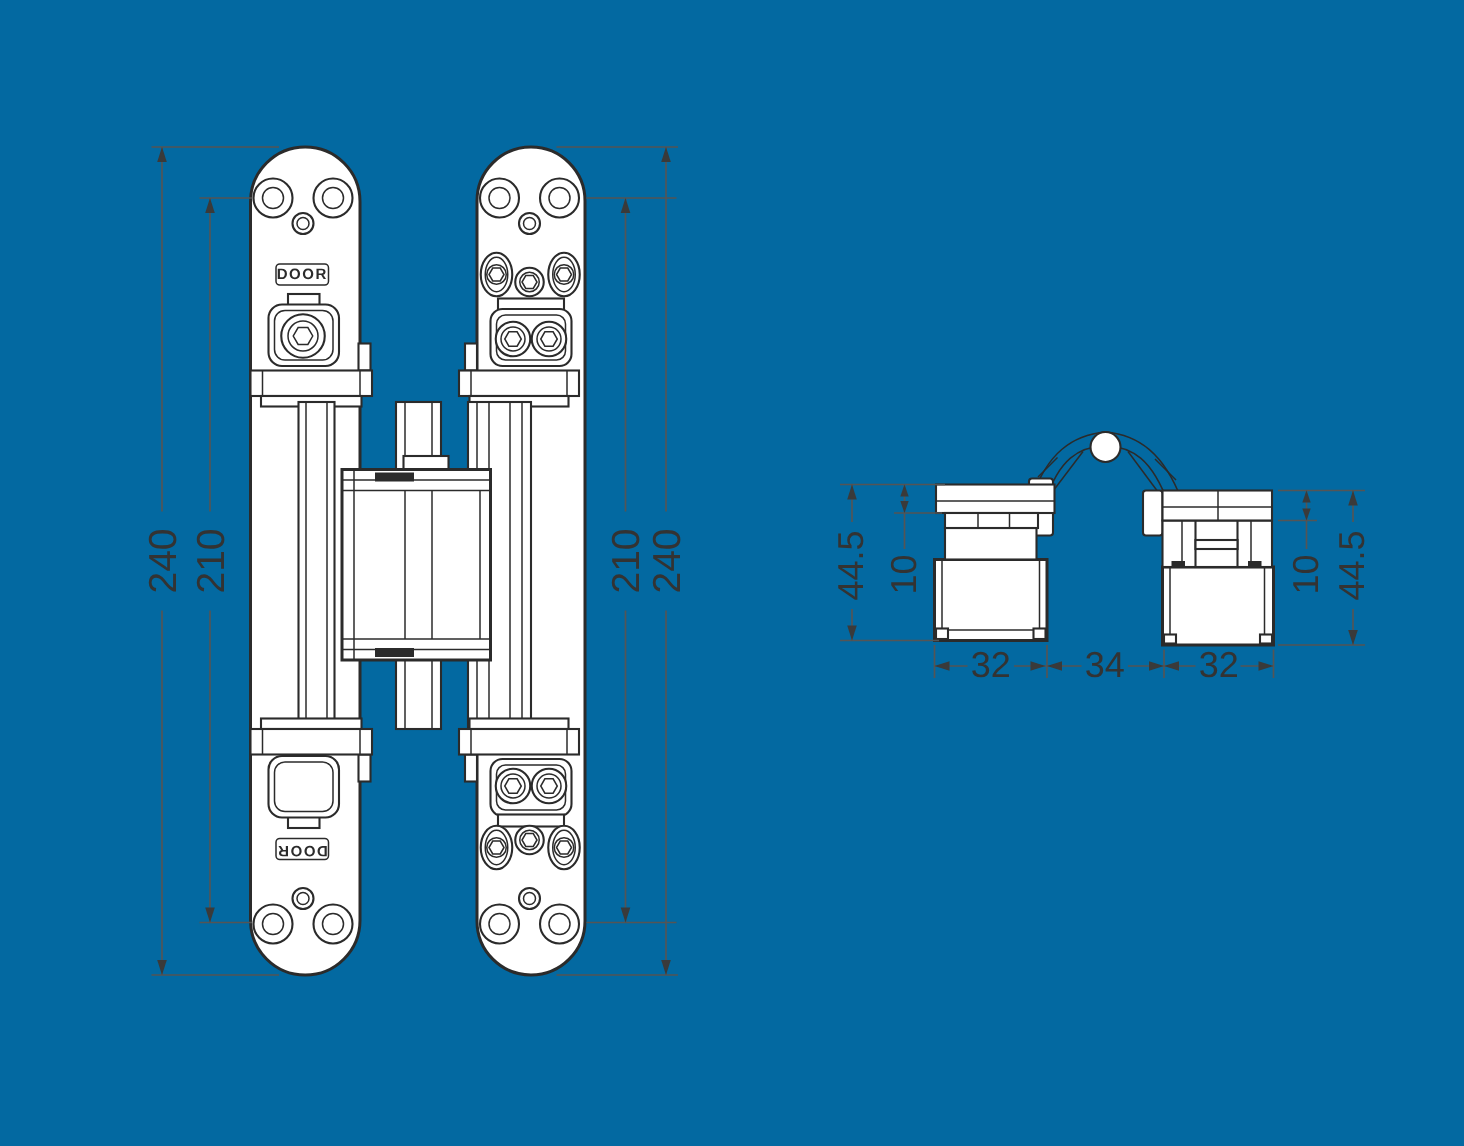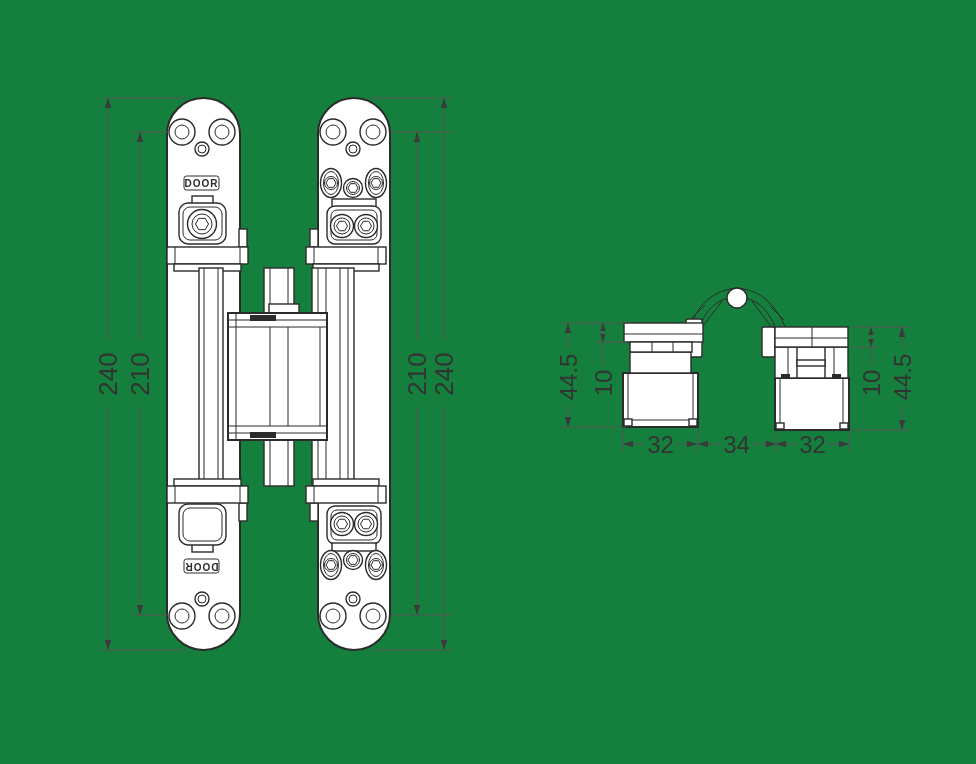--- a/index.html
+++ b/index.html
@@ -1,16 +1,16 @@
 <!DOCTYPE html>
 <html><head>
 <meta charset="utf-8">
 <style>
   html,body{margin:0;padding:0;background:#ffffff;}
-  .canvas{position:relative;width:976px;height:764px;background:#15803d;overflow:hidden;
+  .canvas{position:relative;width:976px;height:764px;background:#0369a1;overflow:hidden;
           font-family:"Liberation Sans", sans-serif;}
   svg{position:absolute;left:0;top:0;}
   .outline{fill:#ffffff;stroke:#2b2b2b;stroke-width:2;}
   .detail{fill:#ffffff;stroke:#2b2b2b;stroke-width:1.4;}
   .thin{fill:none;stroke:#2b2b2b;stroke-width:1;}
   .dark{fill:#2b2b2b;stroke:none;}
   .dim{fill:none;stroke:#555555;stroke-width:1.1;}
   .arr{fill:#3a3a3a;stroke:none;}
   .dimtxt{fill:#333333;font-family:"Liberation Sans",sans-serif;font-size:26px;
           text-anchor:middle;dominant-baseline:central;}

